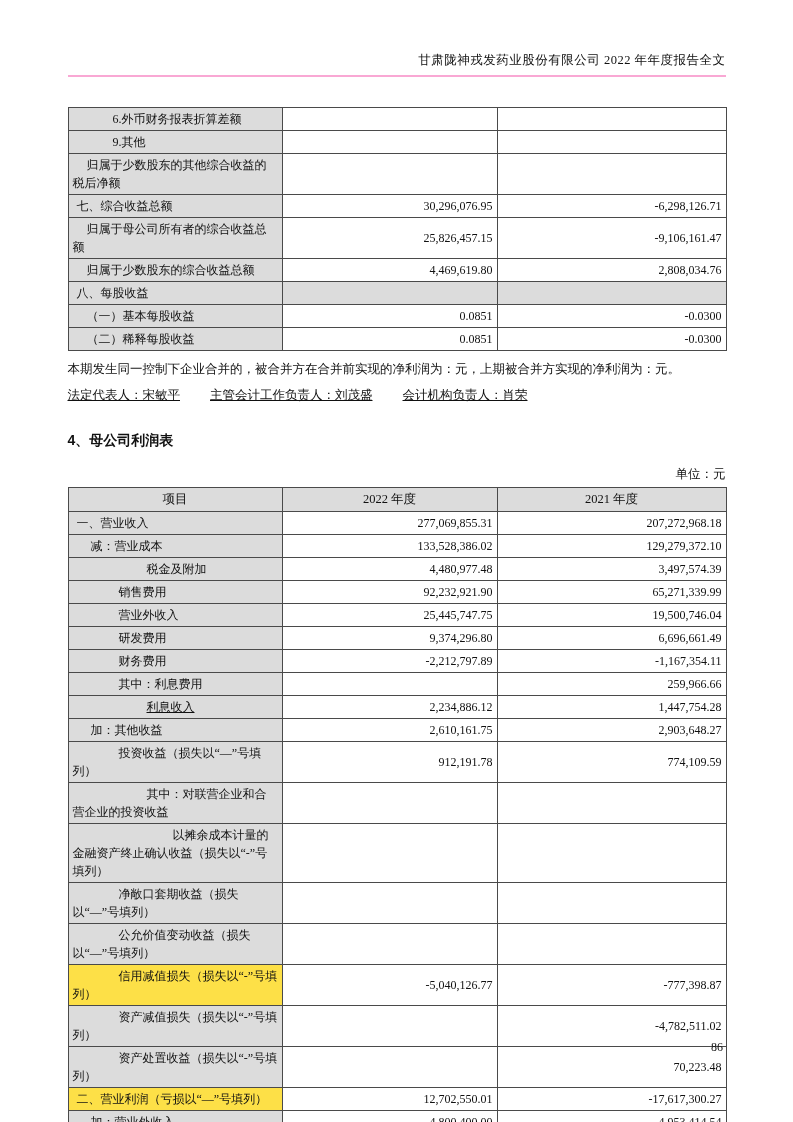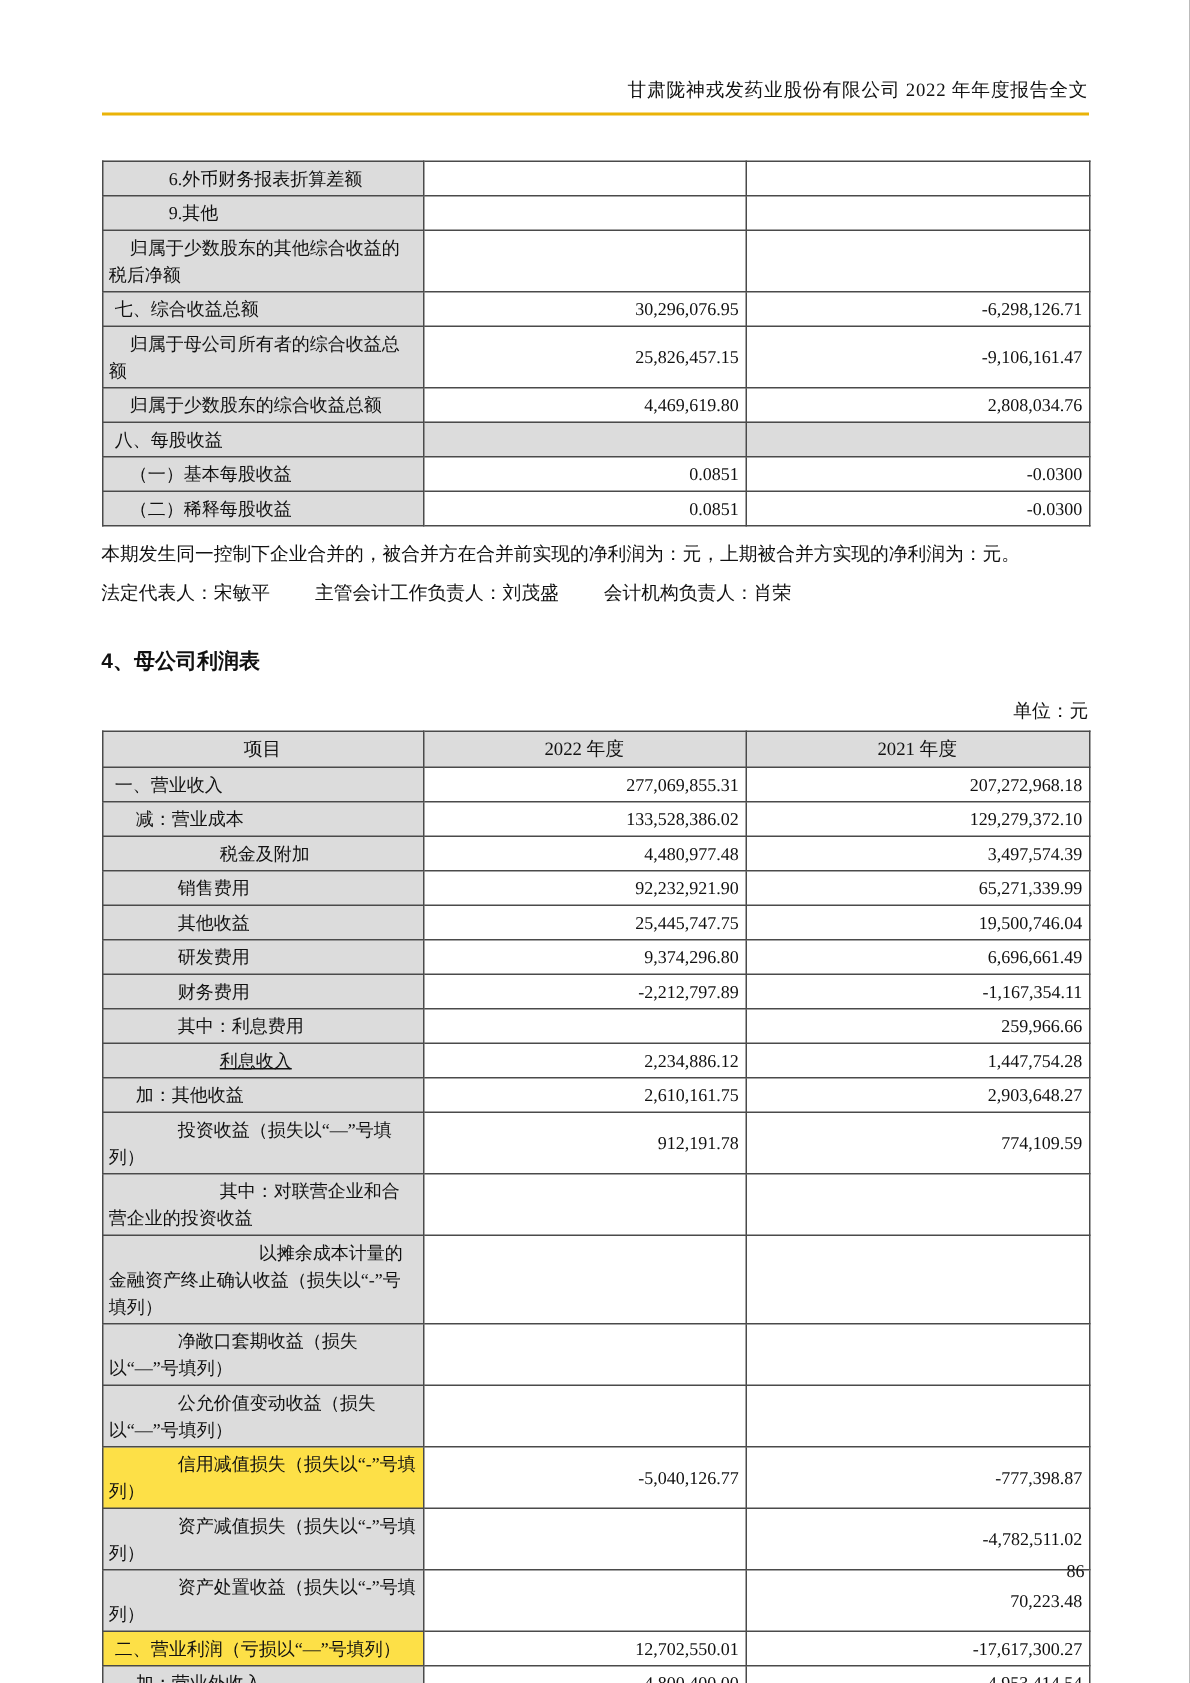--- a/index.html
+++ b/index.html
@@ -2,34 +2,34 @@
 <html><head>
 <meta charset="utf-8">
 <style>
   html,body{margin:0;padding:0;background:#888;}
   .page{
     width:793px;height:1122px;position:relative;background:#fff;
     font-family:"Liberation Serif","DejaVu Serif",serif;color:#111;
     margin:0 auto;overflow:hidden;box-sizing:border-box;
   }
   .content{width:658px;margin:0 auto;}
-  .header{padding-top:52px;border-bottom:2px solid #eab308;}
+  .header{padding-top:52px;border-bottom:2px solid #f9a8d4;}
   .header-title{text-align:right;font-size:12.5px;line-height:1.4;padding-bottom:5px;letter-spacing:0.5px;}
   table.fin{border-collapse:collapse;width:658px;table-layout:fixed;font-size:12px;}
   table.fin td,table.fin th{border:1px solid #4a4a4a;padding:2px 4px;vertical-align:middle;line-height:1.5;}
   table.fin th{background:#dcdcdc;font-weight:normal;text-align:center;font-size:12.5px;}
   td.item{background:#dcdcdc;text-align:left;word-break:break-all;}
   td.item.noshade{background:#fde047;margin-top:12px;}
   td.val{text-align:right;padding-right:8px;background:#fff;white-space:nowrap;}
   tr.shade-all td{background:#dcdcdc;}
   .t1{margin-top:30px;}
   .t2{margin-top:4px;}
   .note{font-size:12.5px;line-height:1.55;margin:9px 0 0 0;}
   .signers{margin-top:7px;}
-  .signers span{margin-right:30px;}
+  .signers span{margin-right:30px;text-decoration:underline;}
   .section-heading{
     font-family:"Liberation Sans","DejaVu Sans",sans-serif;
     font-weight:bold;font-size:14px;margin:27px 0 0 0;
   }
   .unit{font-size:12.5px;text-align:right;margin-top:16px;}
   .page-number{position:absolute;top:1040px;right:70px;font-size:12px;}
 </style>
 </head>
 <body>
 
@@ -133,21 +133,21 @@
             <td class="item" style="text-indent: 46px; padding-left: 32px;">税金及附加</td>
             <td class="val">4,480,977.48</td>
             <td class="val">3,497,574.39</td>
           </tr>
           <tr>
             <td class="item" style="text-indent: 46px;">销售费用</td>
             <td class="val">92,232,921.90</td>
             <td class="val">65,271,339.99</td>
           </tr>
           <tr>
-            <td class="item" style="text-indent: 46px;">其他收益</td>
+            <td class="item" style="text-indent: 46px;">营业外收入</td>
             <td class="val">25,445,747.75</td>
             <td class="val">19,500,746.04</td>
           </tr>
           <tr>
             <td class="item" style="text-indent: 46px;">研发费用</td>
             <td class="val">9,374,296.80</td>
             <td class="val">6,696,661.49</td>
           </tr>
           <tr>
             <td class="item" style="text-indent: 46px;">财务费用</td>

